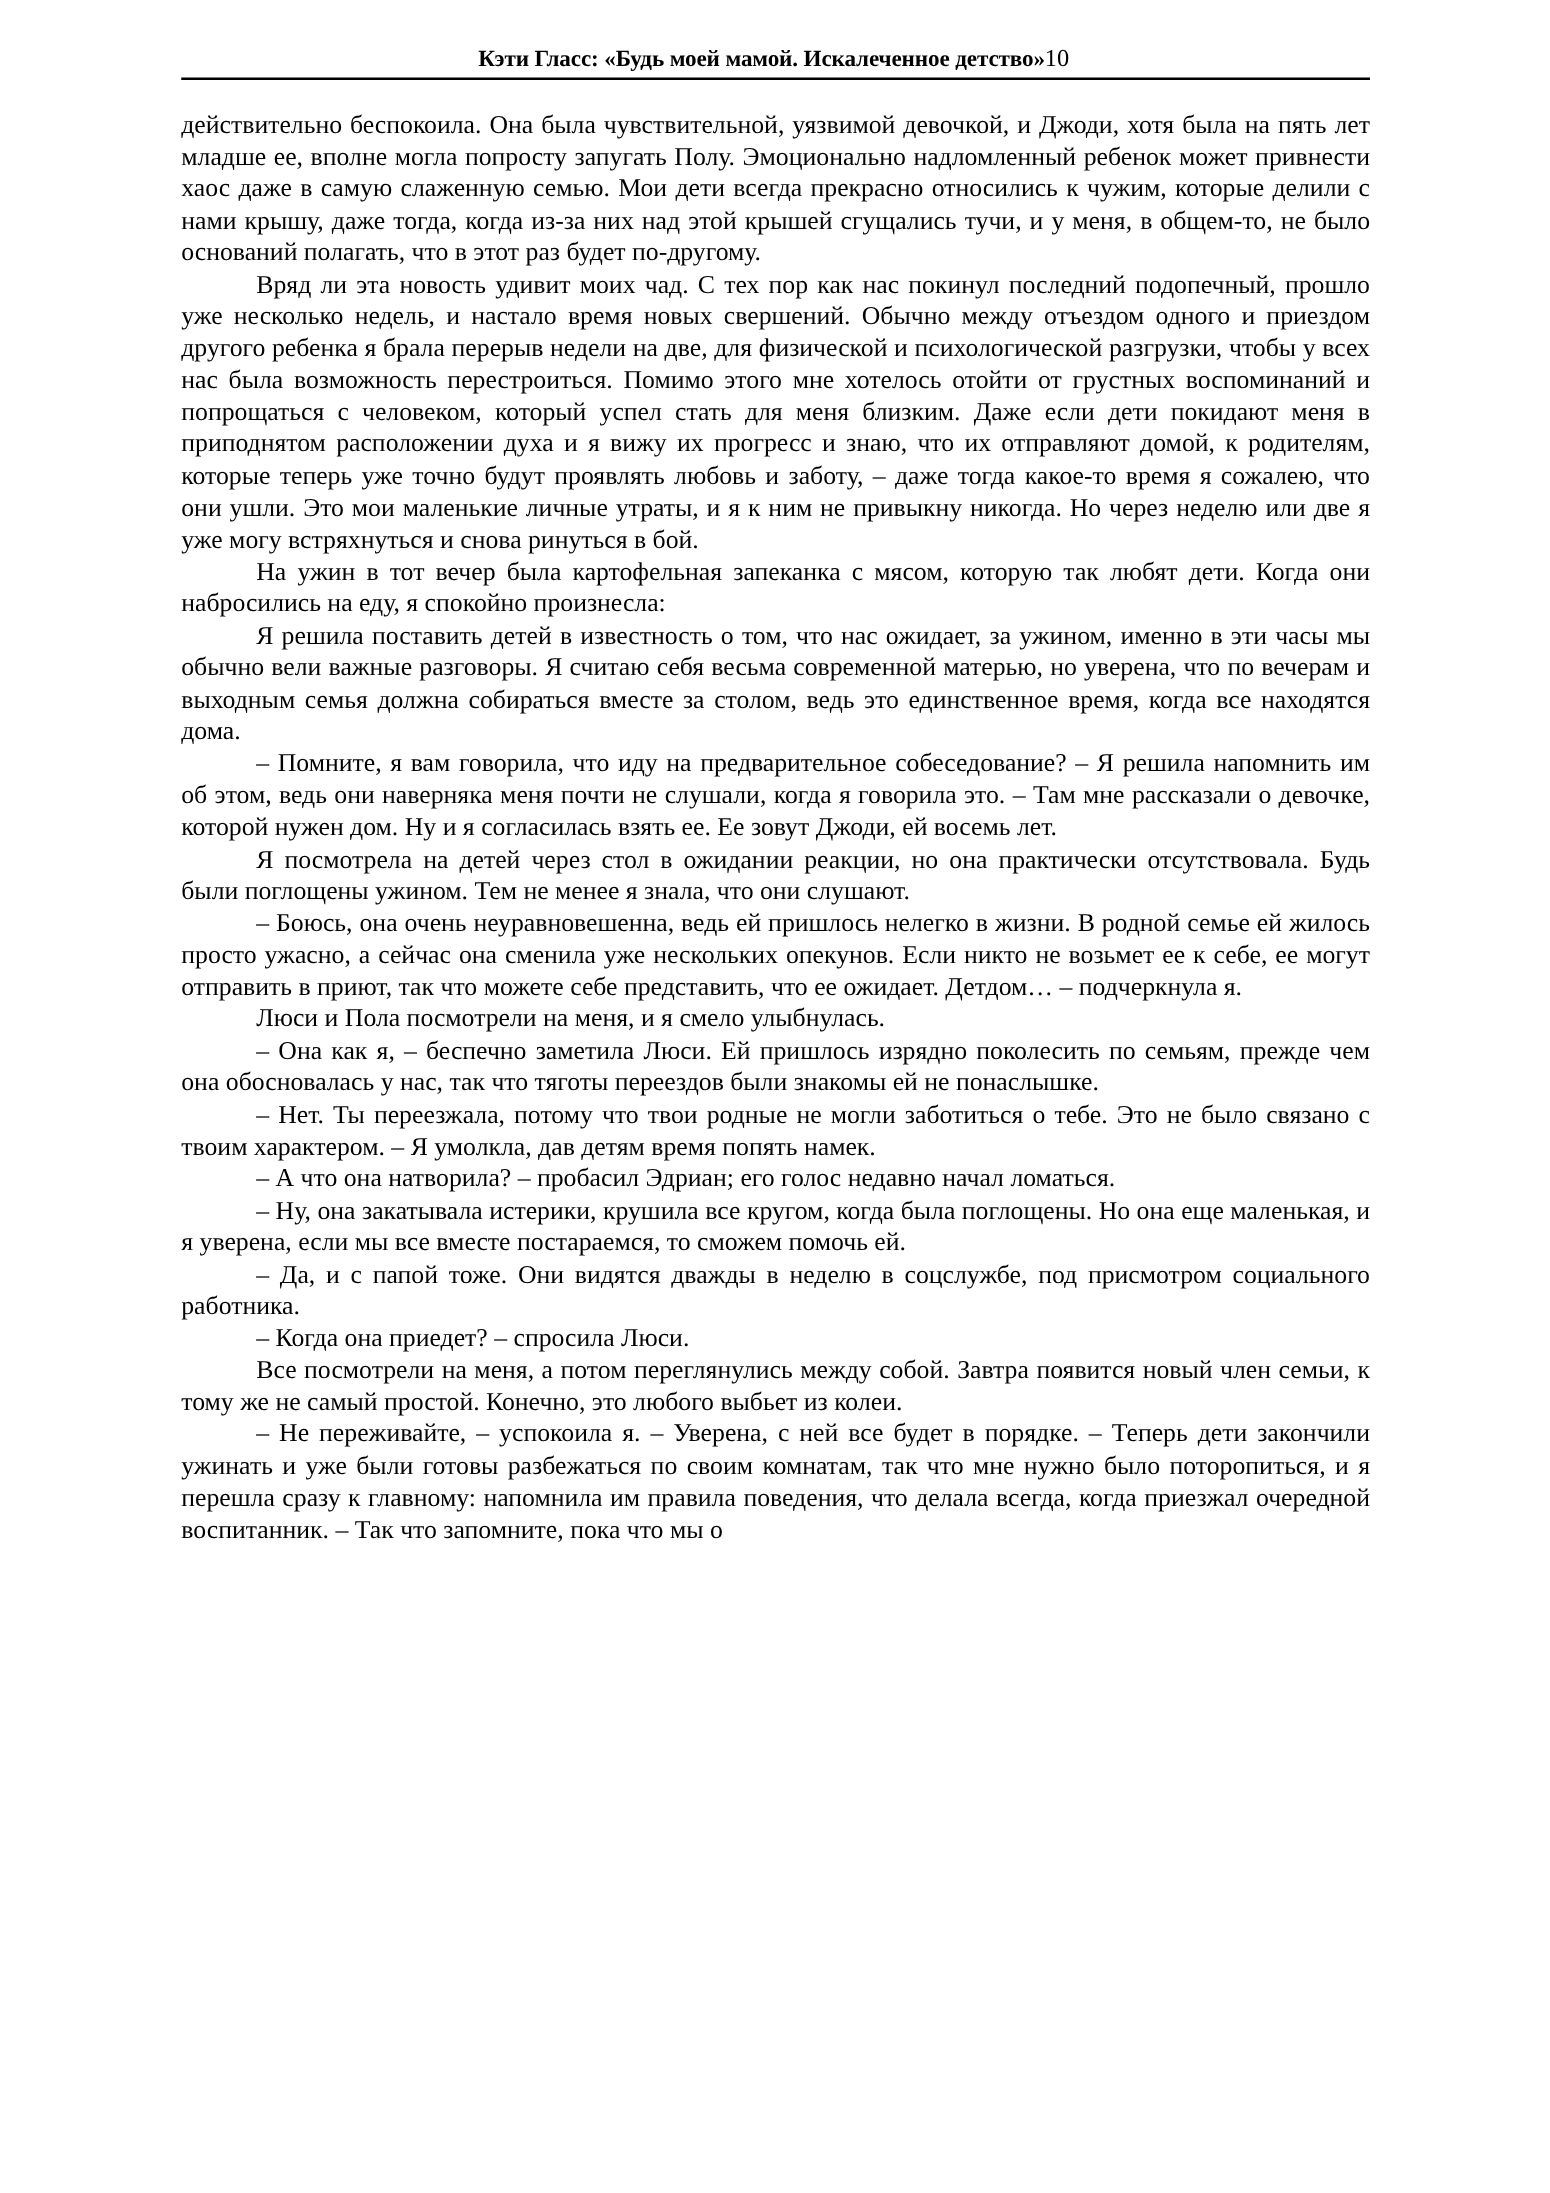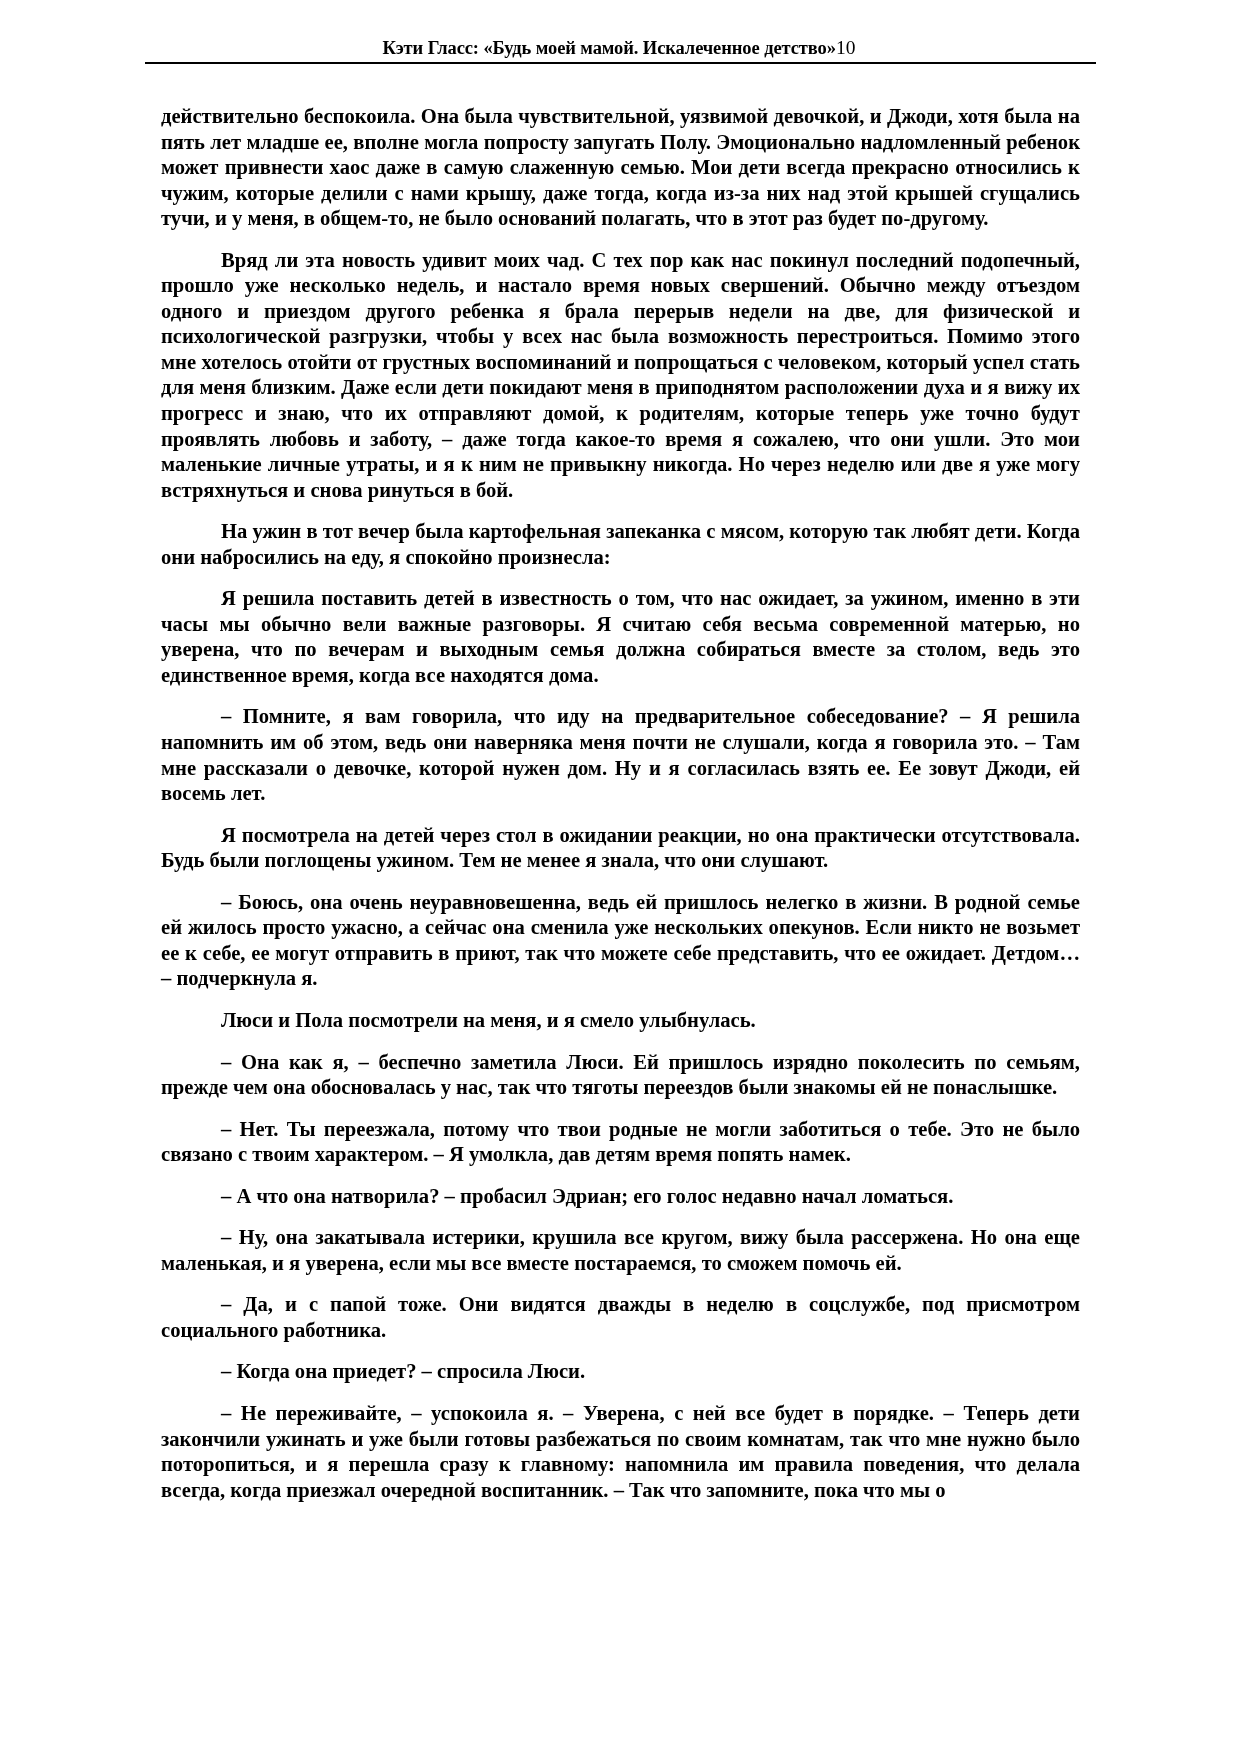--- a/index.html
+++ b/index.html
@@ -60,26 +60,25 @@
     top: 88px;
     width: 951px;
     text-align: justify;
     text-justify: inter-word;
     font-size: 20.6px;
     line-height: 25.55px;
     hyphens: none;
     box-sizing: border-box;
   }
   .text-block p {
-    margin: 16px;
+    margin: 0;
     padding: 0;
     text-indent: 60px;
     text-align: justify;
     text-align-last: left;
-    font-weight: bold;
   }
   .text-block p.no-indent {
     text-indent: 0;
   }
 </style>
 </head>
 <body>
 
 <div class="page">
 
@@ -95,19 +94,20 @@
     <p>Вряд ли эта новость удивит моих чад. С тех пор как нас покинул последний подопечный, прошло уже несколько недель, и настало время новых свершений. Обычно между отъездом одного и приездом другого ребенка я брала перерыв недели на две, для физической и психологической разгрузки, чтобы у всех нас была возможность перестроиться. Помимо этого мне хотелось отойти от грустных воспоминаний и попрощаться с человеком, который успел стать для меня близким. Даже если дети покидают меня в приподнятом расположении духа и я вижу их прогресс и знаю, что их отправляют домой, к родителям, которые теперь уже точно будут проявлять любовь и заботу, – даже тогда какое-то время я сожалею, что они ушли. Это мои маленькие личные утраты, и я к ним не привыкну никогда. Но через неделю или две я уже могу встряхнуться и снова ринуться в бой.</p>
     <p>На ужин в тот вечер была картофельная запеканка с мясом, которую так любят дети. Когда они набросились на еду, я спокойно произнесла:</p>
     <p>Я решила поставить детей в известность о том, что нас ожидает, за ужином, именно в эти часы мы обычно вели важные разговоры. Я считаю себя весьма современной матерью, но уверена, что по вечерам и выходным семья должна собираться вместе за столом, ведь это единственное время, когда все находятся дома.</p>
     <p>– Помните, я вам говорила, что иду на предварительное собеседование? – Я решила напомнить им об этом, ведь они наверняка меня почти не слушали, когда я говорила это. – Там мне рассказали о девочке, которой нужен дом. Ну и я согласилась взять ее. Ее зовут Джоди, ей восемь лет.</p>
     <p>Я посмотрела на детей через стол в ожидании реакции, но она практически отсутствовала. Будь были поглощены ужином. Тем не менее я знала, что они слушают.</p>
     <p>– Боюсь, она очень неуравновешенна, ведь ей пришлось нелегко в жизни. В родной семье ей жилось просто ужасно, а сейчас она сменила уже нескольких опекунов. Если никто не возьмет ее к себе, ее могут отправить в приют, так что можете себе представить, что ее ожидает. Детдом… – подчеркнула я.</p>
     <p>Люси и Пола посмотрели на меня, и я смело улыбнулась.</p>
     <p>– Она как я, – беспечно заметила Люси. Ей пришлось изрядно поколесить по семьям, прежде чем она обосновалась у нас, так что тяготы переездов были знакомы ей не понаслышке.</p>
     <p>– Нет. Ты переезжала, потому что твои родные не могли заботиться о тебе. Это не было связано с твоим характером. – Я умолкла, дав детям время попять намек.</p>
     <p>– А что она натворила? – пробасил Эдриан; его голос недавно начал ломаться.</p>
-    <p>– Ну, она закатывала истерики, крушила все кругом, вижу была рассержена. Но она еще маленькая, и я уверена, если мы все вместе постараемся, то сможем помочь ей.</p>
+    <p>– Ну, она закатывала истерики, крушила все кругом, когда была поглощены. Но она еще маленькая, и я уверена, если мы все вместе постараемся, то сможем помочь ей.</p>
     <p>– Да, и с папой тоже. Они видятся дважды в неделю в соцслужбе, под присмотром социального работника.</p>
     <p>– Когда она приедет? – спросила Люси.</p>
+    <p>Все посмотрели на меня, а потом переглянулись между собой. Завтра появится новый член семьи, к тому же не самый простой. Конечно, это любого выбьет из колеи.</p>
     <p>– Не переживайте, – успокоила я. – Уверена, с ней все будет в порядке. – Теперь дети закончили ужинать и уже были готовы разбежаться по своим комнатам, так что мне нужно было поторопиться, и я перешла сразу к главному: напомнила им правила поведения, что делала всегда, когда приезжал очередной воспитанник. – Так что запомните, пока что мы о</p>
   </div>
 
 </div>
 
 </body></html>

